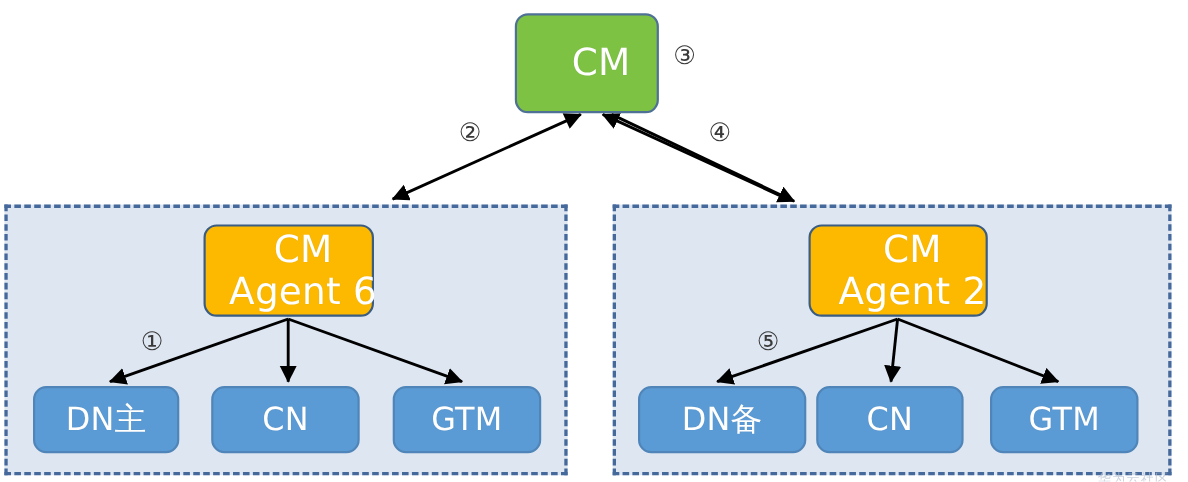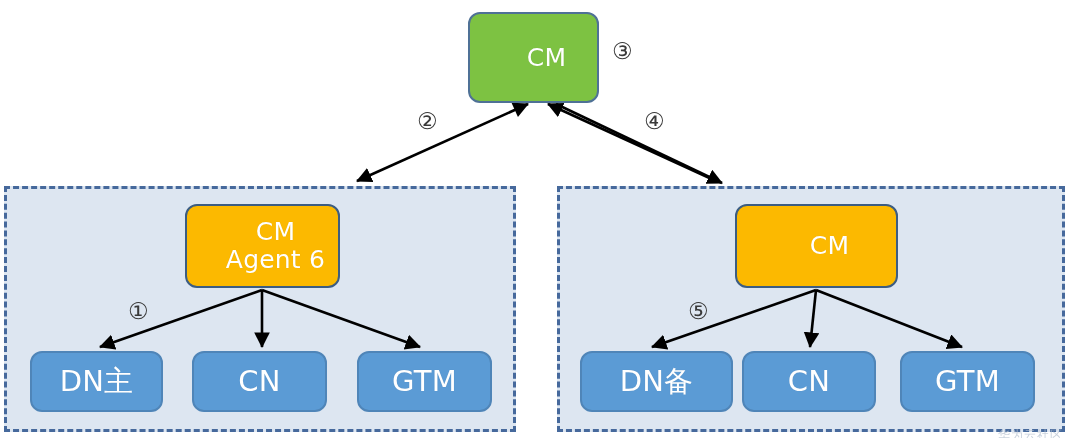--- a/index.html
+++ b/index.html
@@ -42,21 +42,21 @@
     color: #ffffff;
     text-align: center;
     line-height: 1.12;
     letter-spacing: 0.2px;
     text-shadow: 0 0 1px rgba(0,0,0,0.12);
   }
   .node.green  { background: #7dc242; border-color: #4f7196; }
   .node.orange { background: #fcb900; border-color: #3c5d82; }
   .node.blue   { background: #5b9bd5; border-color: #4f85b8; }
   .node .line1, .node .line2 { display: block; white-space: nowrap; }
-  .node-2l { font-size: 25px; padding-left: 26px; }
+  .node-2l { font-size: 34px; padding-left: 26px; }
   .node-1l { font-size: 29px; }
   .circ {
     position: absolute;
     font-size: 23px;
     color: #3a3a3a;
     font-family: "DejaVu Sans", "Liberation Sans", sans-serif;
     line-height: 1;
     white-space: nowrap;
   }
   .watermark {
@@ -109,20 +109,21 @@
     <span class="line1">CM</span>
   </div>
 
   <div class="node orange node-2l" style="left:185px; top:204px; width:155px; height:84px;">
     <span class="line1">CM</span>
     <span class="line2">Agent 6</span>
   </div>
 
   <div class="node orange node-2l" style="left:735px; top:204px; width:163px; height:84px;">
     <span class="line1">CM</span>
+    <span class="line2">Agent 2</span>
   </div>
 
   <div class="node blue node-1l" style="left:30px; top:351px; width:133px; height:61px;">
     <span>DN主</span>
   </div>
   <div class="node blue node-1l" style="left:192px; top:351px; width:135px; height:61px;">
     <span>CN</span>
   </div>
   <div class="node blue node-1l" style="left:357px; top:351px; width:135px; height:61px;">
     <span>GTM</span>

